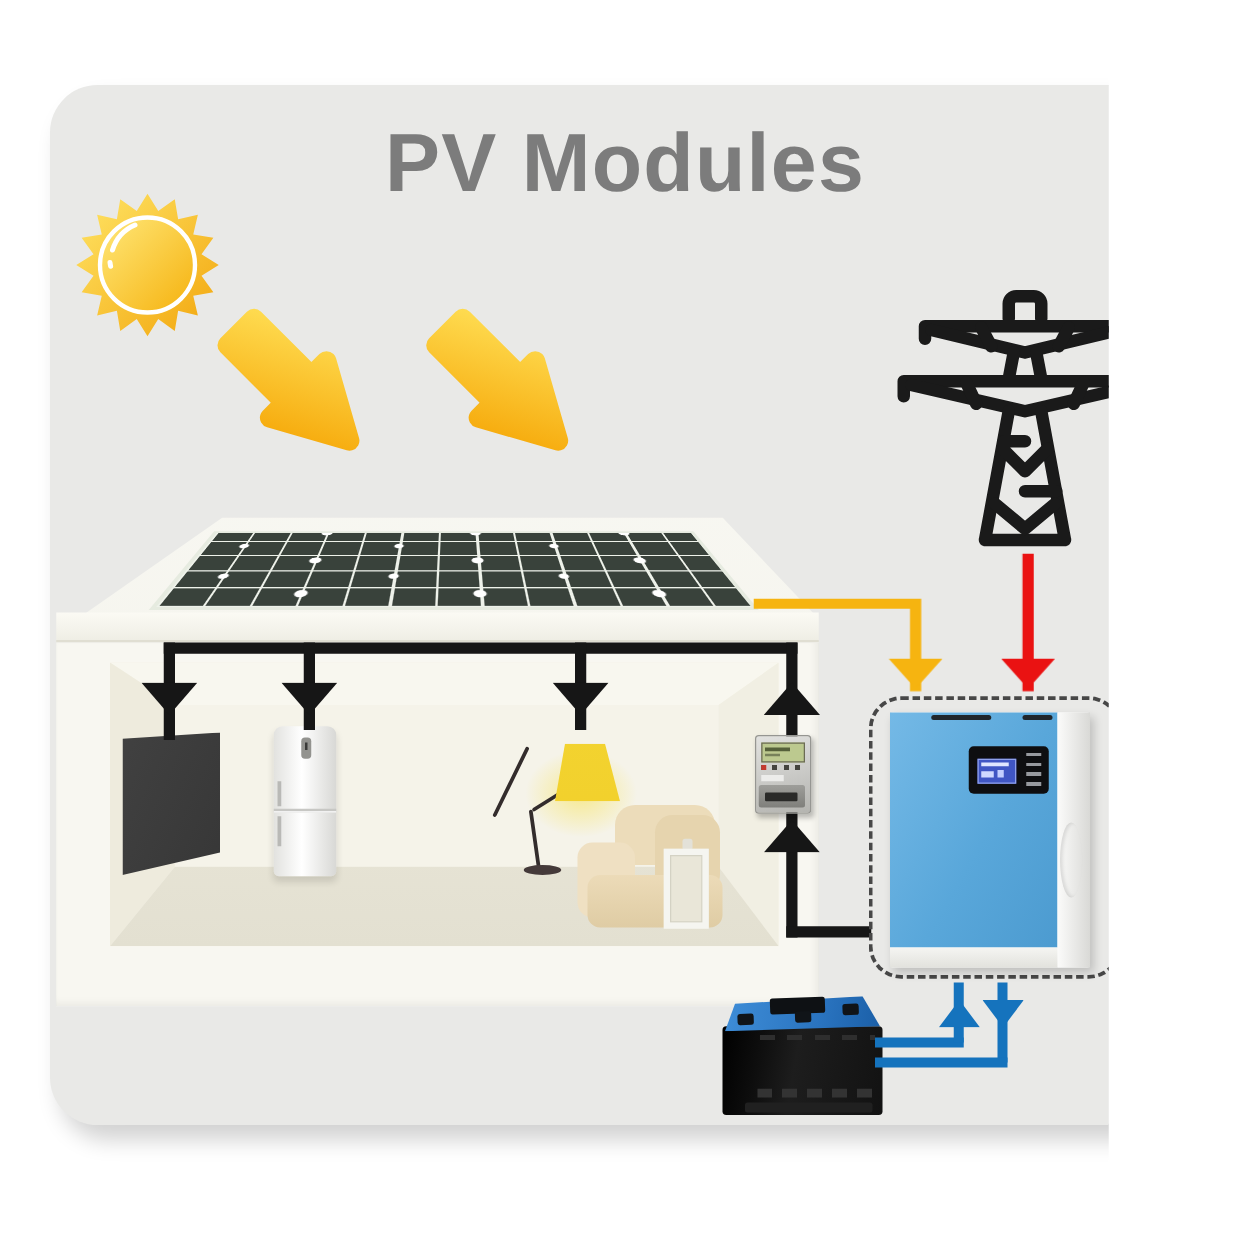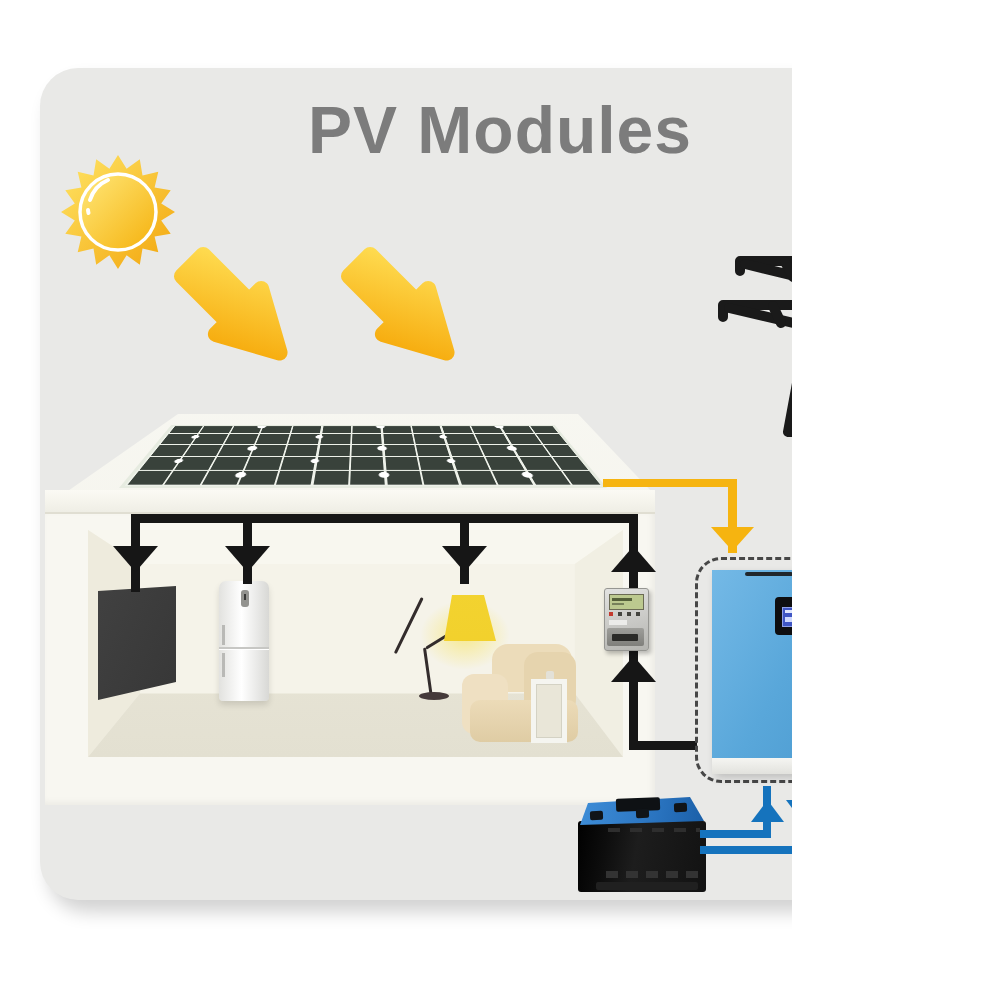--- a/index.html
+++ b/index.html
@@ -1,21 +1,21 @@
 <!DOCTYPE html>
 <html style="--card_bg: #e9e9e7; --title_gray: #7c7c7c; --wire_black: #161616; --pv_yellow: #f6b410; --grid_red: #ea1212; --battery_blue: #1573bd; --inverter_blue: #5ba8da; --sun_gold: #f2a50c;"><head>
 <meta charset="utf-8">
 <style>
   :root{
     --card_bg:#e9e9e7; --title_gray:#7c7c7c; --wire_black:#161616;
     --pv_yellow:#f6b410; --grid_red:#ea1212; --battery_blue:#1573bd;
     --inverter_blue:#5ba8da; --sun_gold:#f2a50c;
   }
   html,body{margin:0;padding:0;background:#fff;}
-  #stage{position:relative;width:792px;height:1000px;background:#fff;overflow:hidden;
+  #stage{position:relative;width:887px;height:1000px;background:#fff;overflow:hidden;
          font-family:"Liberation Sans", sans-serif;}
   .abs{position:absolute;}
   #card{left:40px;top:68px;width:917px;height:832px;background:var(--card_bg);
         border-radius:38px;box-shadow:8px 12px 18px rgba(0,0,0,.18);}
   #title{left:0;top:92px;width:1000px;text-align:center;font-size:66px;font-weight:bold;
          color:var(--title_gray);letter-spacing:1px;}
   
   .wire{position:absolute;background:var(--wire_black);}
   .tri-down{position:absolute;clip-path:polygon(0 0,100% 0,50% 100%);background:var(--wire_black);}
   .tri-up{position:absolute;clip-path:polygon(50% 0,0 100%,100% 100%);background:var(--wire_black);}

